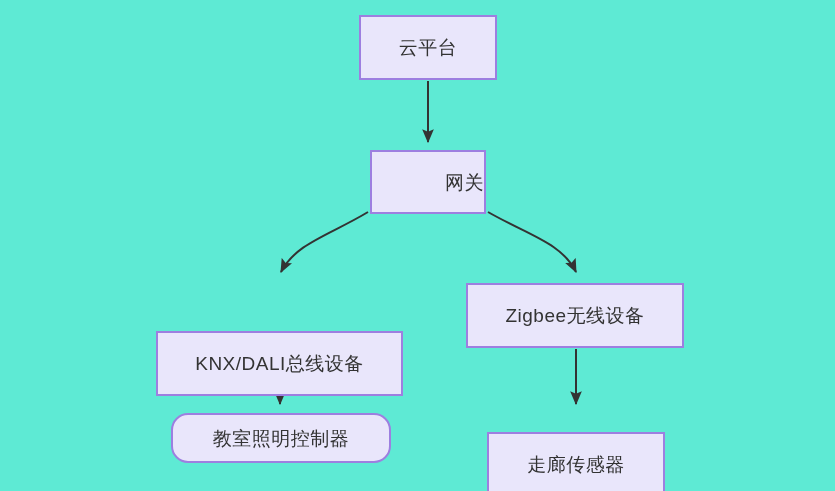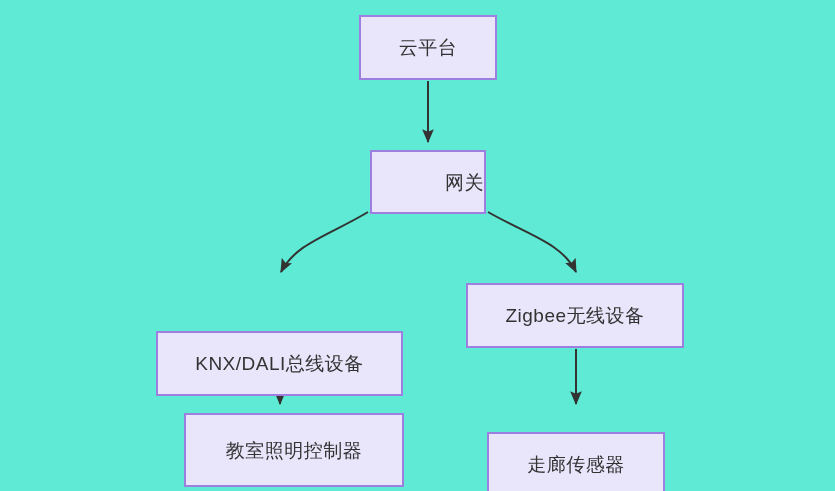--- a/index.html
+++ b/index.html
@@ -42,21 +42,21 @@
   }
   .node-label {
     display: block;
     line-height: 1;
   }
   
   #node-cloud      { left: 359px; top: 15px;  width: 138px; height: 65px; }
   #node-gateway    { left: 370px; top: 150px; width: 116px; height: 64px; justify-content: flex-end; }
   #node-knx        { left: 156px; top: 283px; width: 247px; height: 65px; margin-top: 48px; }
   #node-zigbee     { left: 466px; top: 283px; width: 218px; height: 65px; }
-  #node-classroom  { left: 184px; top: 413px; width: 220px; height: 74px; }
+  #node-classroom  { left: 171px; top: 413px; width: 220px; height: 50px; border-radius: 17px; }
   #node-corridor   { left: 487px; top: 432px; width: 178px; height: 65px; }
 </style>
 </head>
 <body>
 
 <div id="diagram-canvas">
 
   <svg id="edge-layer" viewBox="0 0 835 491" width="835" height="491" xmlns="http://www.w3.org/2000/svg">
     <defs>
       <marker id="arrowhead" viewBox="0 0 12 10" refX="11" refY="5" markerWidth="7" markerHeight="6" orient="auto-start-reverse" markerUnits="strokeWidth">

